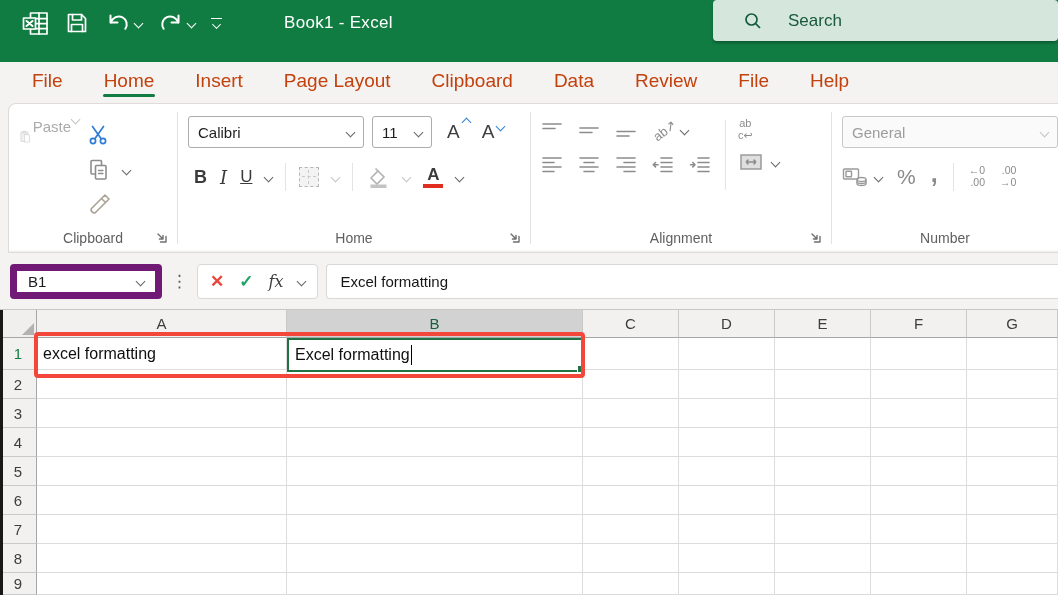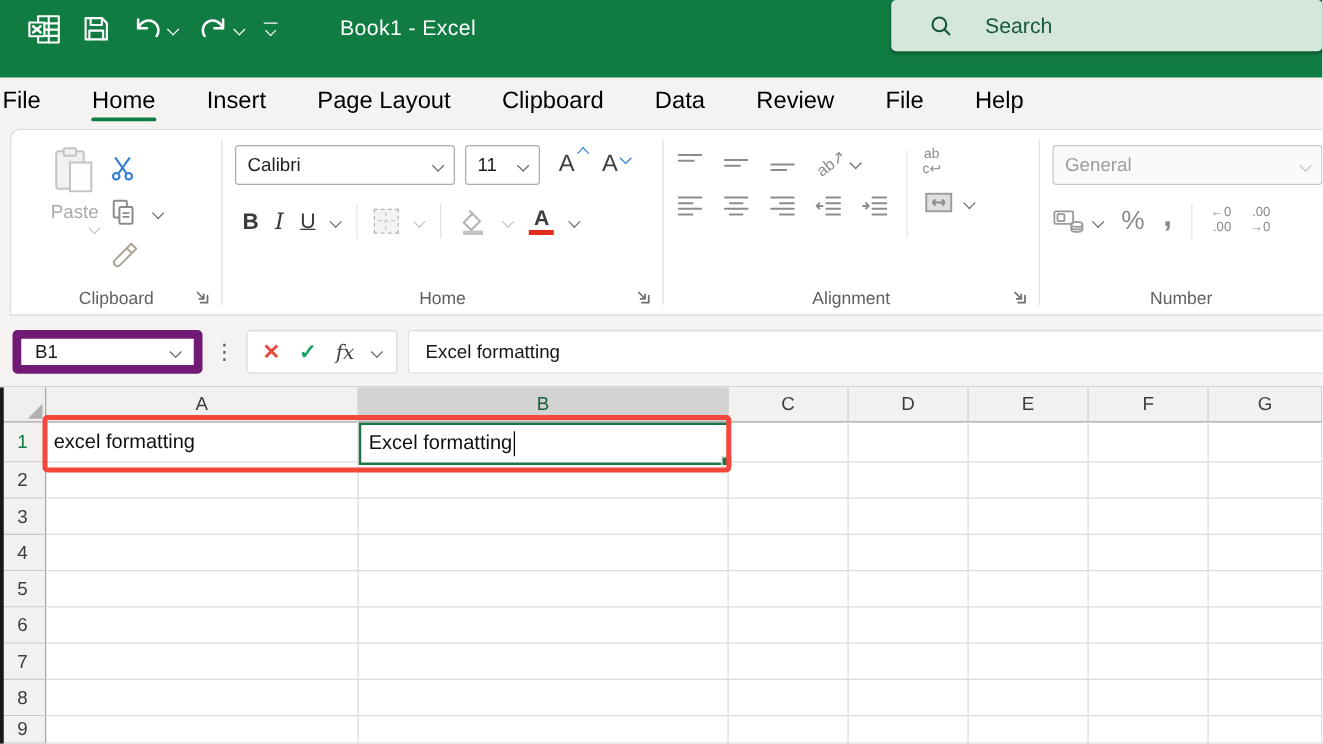--- a/index.html
+++ b/index.html
@@ -10,49 +10,49 @@
   
   .titlebar{height:62px;background:#107C41;position:relative}
   .qat{display:flex;align-items:center;height:46px;padding-left:16px;gap:4px}
   .tb-btn{height:34px;display:flex;align-items:center;justify-content:center;padding:0 6px;gap:4px}
   .chev{width:6px;height:6px;border-right:1.6px solid #666;border-bottom:1.6px solid #666;
         transform:rotate(45deg);display:inline-block;flex:none}
   .chev.w{border-color:#fff}
   .chev.dis{border-color:#C3C3C3}
   .qat-custom{display:flex;flex-direction:column;align-items:center;gap:2px;padding:0 6px}
   .qat-custom .bar{width:11px;height:1.8px;background:#fff}
-  .win-title{position:absolute;left:272px;top:0;height:46px;display:flex;align-items:center;
+  .win-title{position:absolute;left:284px;top:0;height:46px;display:flex;align-items:center;
              color:#fff;font-size:17px;letter-spacing:.3px}
   .searchbox{position:absolute;top:0;right:0;width:345px;height:41px;background:#D5E7DD;
              border-radius:4px;box-shadow:0 2px 3px rgba(0,0,0,.28);box-sizing:border-box;
              display:flex;align-items:center;gap:25px;padding-left:30px;color:#17593A;font-size:17px}
 
   
-  .tabrow{height:38px;background:#F5F3F2;display:flex;align-items:stretch;
-          gap:37px;font-size:19px;color:#000000}
+  .tabrow{height:38px;background:#F5F3F2;display:flex;align-items:stretch;padding-left:30px;
+          gap:37px;font-size:19px;color:#c2410c}
   .tab{display:flex;align-items:center;position:relative;padding:0 2px;cursor:default}
   .tab.active{font-weight:normal}
   .tab.active::after{content:"";position:absolute;left:1px;right:1px;bottom:3px;height:3.5px;
           background:#107C41;border-radius:2px}
 
   
   .ribbon{height:153px;background:#F5F3F2;box-sizing:border-box;padding:3px 0 0 8px}
   .panel{height:150px;background:#fff;border:1px solid #DEDBDA;border-right:none;
          border-radius:8px 0 0 0;box-sizing:border-box;display:flex;overflow:hidden;
          box-shadow:inset 0 -2px 2px -1px #ECEAE9}
   .group{position:relative;display:flex;box-sizing:border-box;padding:12px 4px 26px 10px}
   .group-label{position:absolute;bottom:6px;left:0;right:0;text-align:center;
                font-size:14px;color:#5F5F5F}
   .launcher{position:absolute;bottom:8px;right:9px}
   .gsep{width:1px;background:#E4E2E1;margin:8px 0 8px}
   .vsep{width:1px;height:28px;background:#E6E4E3;flex:none}
 
   
   .g-clip{width:168px}
-  .paste{display:flex;flex-direction:column;align-items:flex-end;width:60px;gap:1px}
+  .paste{display:flex;flex-direction:row;align-items:flex-start;width:60px;gap:1px}
   .paste-label{font-size:15px;color:#ABABAB;margin-top:2px}
   .clip-col{display:flex;flex-direction:column;gap:9px;padding-top:6px;margin-left:8px}
   .clip-row{display:flex;align-items:center;gap:12px;height:26px}
 
   
   .g-font{width:352px;flex-direction:column}
   .frow1{display:flex;gap:8px;align-items:center}
   .combo{height:32px;background:#fff;border:1px solid #ACACAC;border-radius:3px;
          box-sizing:border-box;display:flex;align-items:center;padding:0 9px;
          font-size:15px;color:#1E1E1E}

